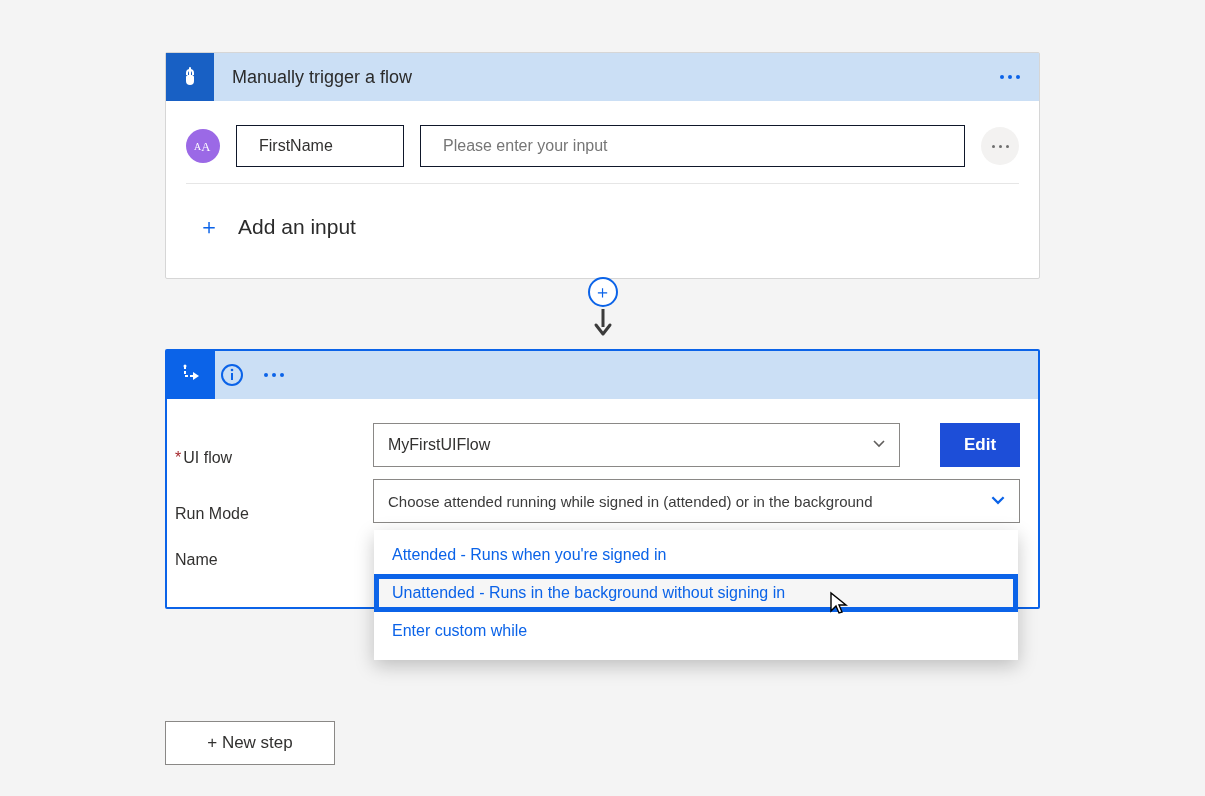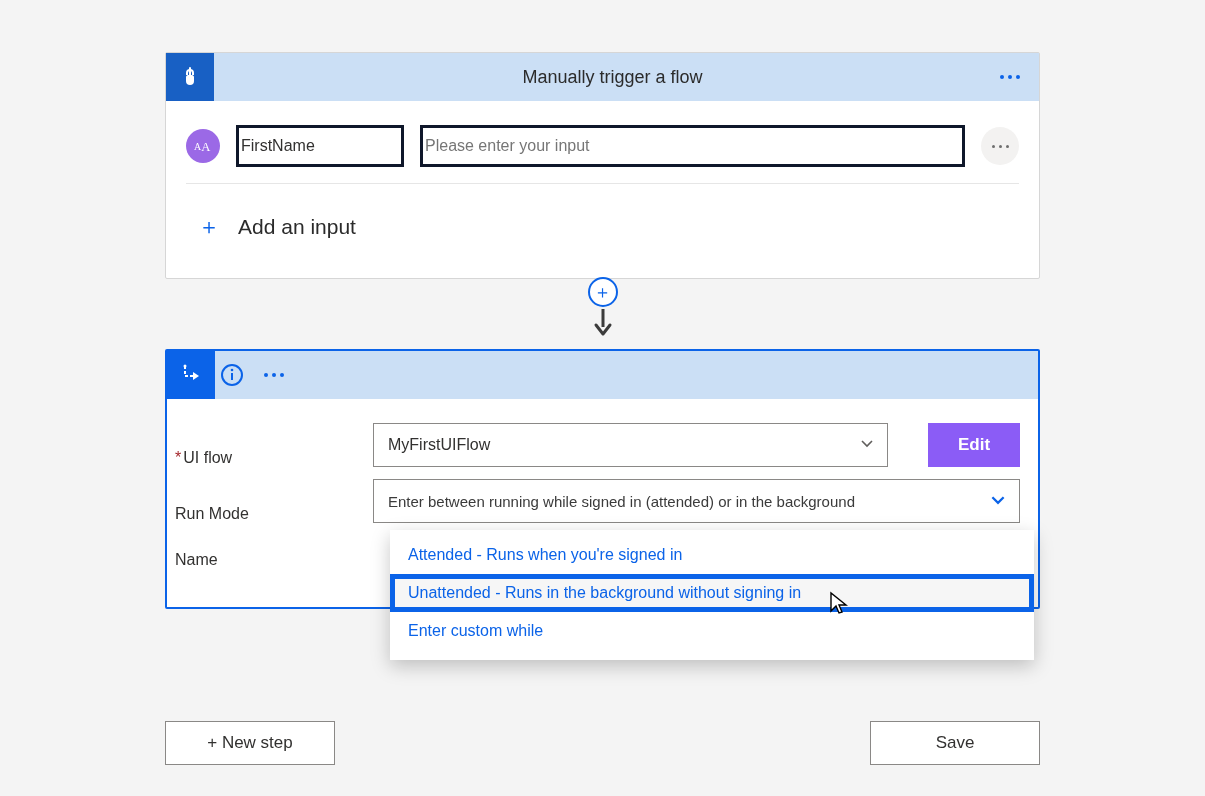--- a/index.html
+++ b/index.html
@@ -45,21 +45,20 @@
     justify-content: center;
     color: #fff;
   }
   .card-header.trigger .icon-box { background: #1860c4; }
   .card-header.action .icon-box { background: #0b63e8; }
   .card-header .title {
     flex: 1;
     padding-left: 18px;
     font-size: 18px;
     color: #2b2b2b;
-    text-align: center;
   }
   .header-actions {
     display: flex;
     align-items: center;
     gap: 8px;
   }
   .info-btn, .more-btn {
     width: 34px;
     height: 34px;
     display:flex;
@@ -86,23 +85,23 @@
     padding: 6px 2px 16px 2px;
   }
   .text-badge {
     width:34px; height:34px; border-radius:50%;
     background:#9b69e6;
     color:#fff;
     font-size:14px;
     display:flex; align-items:center; justify-content:center;
   }
   .field {
-    border:3px solid #0f172a;
+    border:1px solid #0f172a;
     height:42px;
-    padding:0 2px;
+    padding:0 22px;
     font-size:16px;
     display:flex;
     align-items:center;
     background:#fff;
   }
   .field.small { width:168px; }
   .field.grow { flex:1; color:#767676;text-align:center; }
   .ellipsis-btn {
     width:38px; height:38px; border-radius:50%;
     background:#f3f2f1;
@@ -175,33 +174,33 @@
     background:#fff;
     cursor:pointer;
   }
   .select .chev {
     position:absolute; right:12px; top:50%; transform:translateY(-50%);
     color:#605e5c;
   }
   .select.runmode .chev { color:#0b63e8; }
   .select.runmode { color:#3b3b3b; font-size:15px;}
   .edit-btn {
-    width:92px;
-    background:#8b5cf6;
+    width:80px;
+    background:#1d4ed8;
     color:#fff;
     font-size:17px;
     font-weight:600;
     border:none;
     cursor:pointer;
     margin-left:0;
   }
   
   .dropdown {
     position:absolute;
-    left:390px;
+    left:374px;
     top:530px;
     width:644px;
     background:#fff;
     box-shadow:0 6px 18px rgba(0,0,0,0.22);
     z-index:40;
     padding:6px 0 10px 0;
   }
   .dropdown-item {
     padding:10px 18px;
     font-size:16px;
@@ -209,23 +208,23 @@
     cursor:pointer;
   }
   .dropdown-item.hover {
     outline:5px solid #0b63e8;
     outline-offset:-5px;
     background:#f6f6f6;
   }
   
   .footer-btns {
     display:flex;
-    gap:28px;
+    gap:40px;
     margin-top:112px;
-    justify-content:space-between;
+    justify-content:flex-start;
     width:875px;
   }
   .btn {
     width:170px;
     height:44px;
     border:1px solid #8a8886;
     background:#fff;
     font-size:17px;
     color:#323130;
     cursor:pointer;
@@ -340,41 +339,40 @@
             </span>
           </div>
           <button class="edit-btn">Edit</button>
         </div>
       </div>
 
       <div class="form-row">
         <div class="form-label">Run Mode</div>
         <div class="select-wrap">
           <div class="select runmode">
-            <span>Enter between running while signed in (attended) or in the background</span>
+            <span>Choose attended running while signed in (attended) or in the background</span>
             <span class="chev">
               <svg width="18" height="18" viewBox="0 0 16 16">
                   <path d="M3 6 L8 11 L13 6" stroke="#0b63e8" stroke-width="2" fill="none"></path>
                 </svg>
             </span>
           </div>
         </div>
       </div>
 
       <div class="form-row">
         <div class="form-label">Name</div>
         <div class="select-wrap"></div>
       </div>
 
     </div>
   </div>
 
   <div class="footer-btns">
     <button class="btn">+ New step</button>
-    <button class="btn">Save</button>
   </div>
 
 </div>
 
 <div class="dropdown">
   <div class="dropdown-item">Attended - Runs when you're signed in</div>
   <div class="dropdown-item hover">Unattended - Runs in the background without signing in</div>
   <div class="dropdown-item">Enter custom while</div>
 </div>
 

